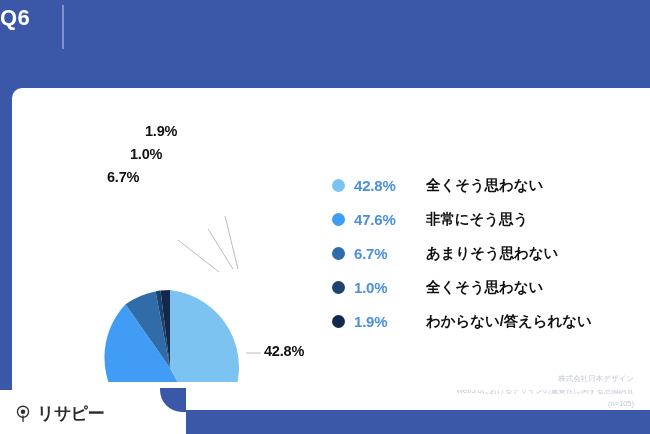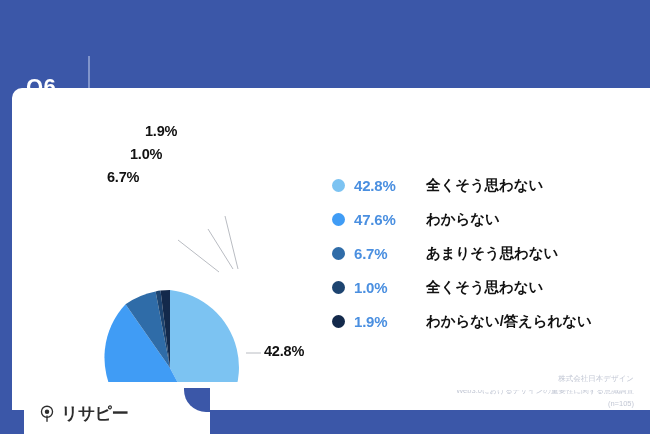--- a/index.html
+++ b/index.html
@@ -12,27 +12,26 @@
     background: #3b57a8;
     font-family: "Liberation Sans", "DejaVu Sans", sans-serif;
     overflow: hidden;
     position: relative;
   }
 
   
   .header {
     position: absolute;
     left: 0;
-    top: 12px;
+    top: 5px;
     width: 650px;
     height: 88px;
     display: flex;
-    align-items: flex-end;
+    align-items: flex-start;
     box-sizing: border-box;
-    padding-left: 26px;
   }
   .q-number {
     color: #ffffff;
     font-size: 22px;
     font-weight: bold;
     letter-spacing: 0.5px;
     width: 62px;
     flex: 0 0 auto;
   }
   .q-divider {
@@ -130,21 +129,20 @@
     line-height: 1.65;
   }
 
   
   .bottom-bar {
     position: absolute;
     left: 0;
     bottom: 0;
     width: 571px;
     height: 44px;
-    margin-left: 24px;
   }
   .logo-notch {
     position: absolute;
     left: 0;
     bottom: 0;
     width: 186px;
     height: 44px;
     background: #ffffff;
     border-bottom-right-radius: 0;
   }
@@ -229,21 +227,21 @@
 
   <div class="legend">
     <div class="legend-row">
       <span class="legend-dot" style="background:#7cc3f2;"></span>
       <span class="legend-pct">42.8%</span>
       <span class="legend-label">全くそう思わない</span>
     </div>
     <div class="legend-row">
       <span class="legend-dot" style="background:#409cf5;"></span>
       <span class="legend-pct">47.6%</span>
-      <span class="legend-label">わからない</span>
+      <span class="legend-label">非常にそう思う</span>
     </div>
     <div class="legend-row">
       <span class="legend-dot" style="background:#2f6ca8;"></span>
       <span class="legend-pct">6.7%</span>
       <span class="legend-label">あまりそう思わない</span>
     </div>
     <div class="legend-row">
       <span class="legend-dot" style="background:#1d4470;"></span>
       <span class="legend-pct">1.0%</span>
       <span class="legend-label">全くそう思わない</span>

